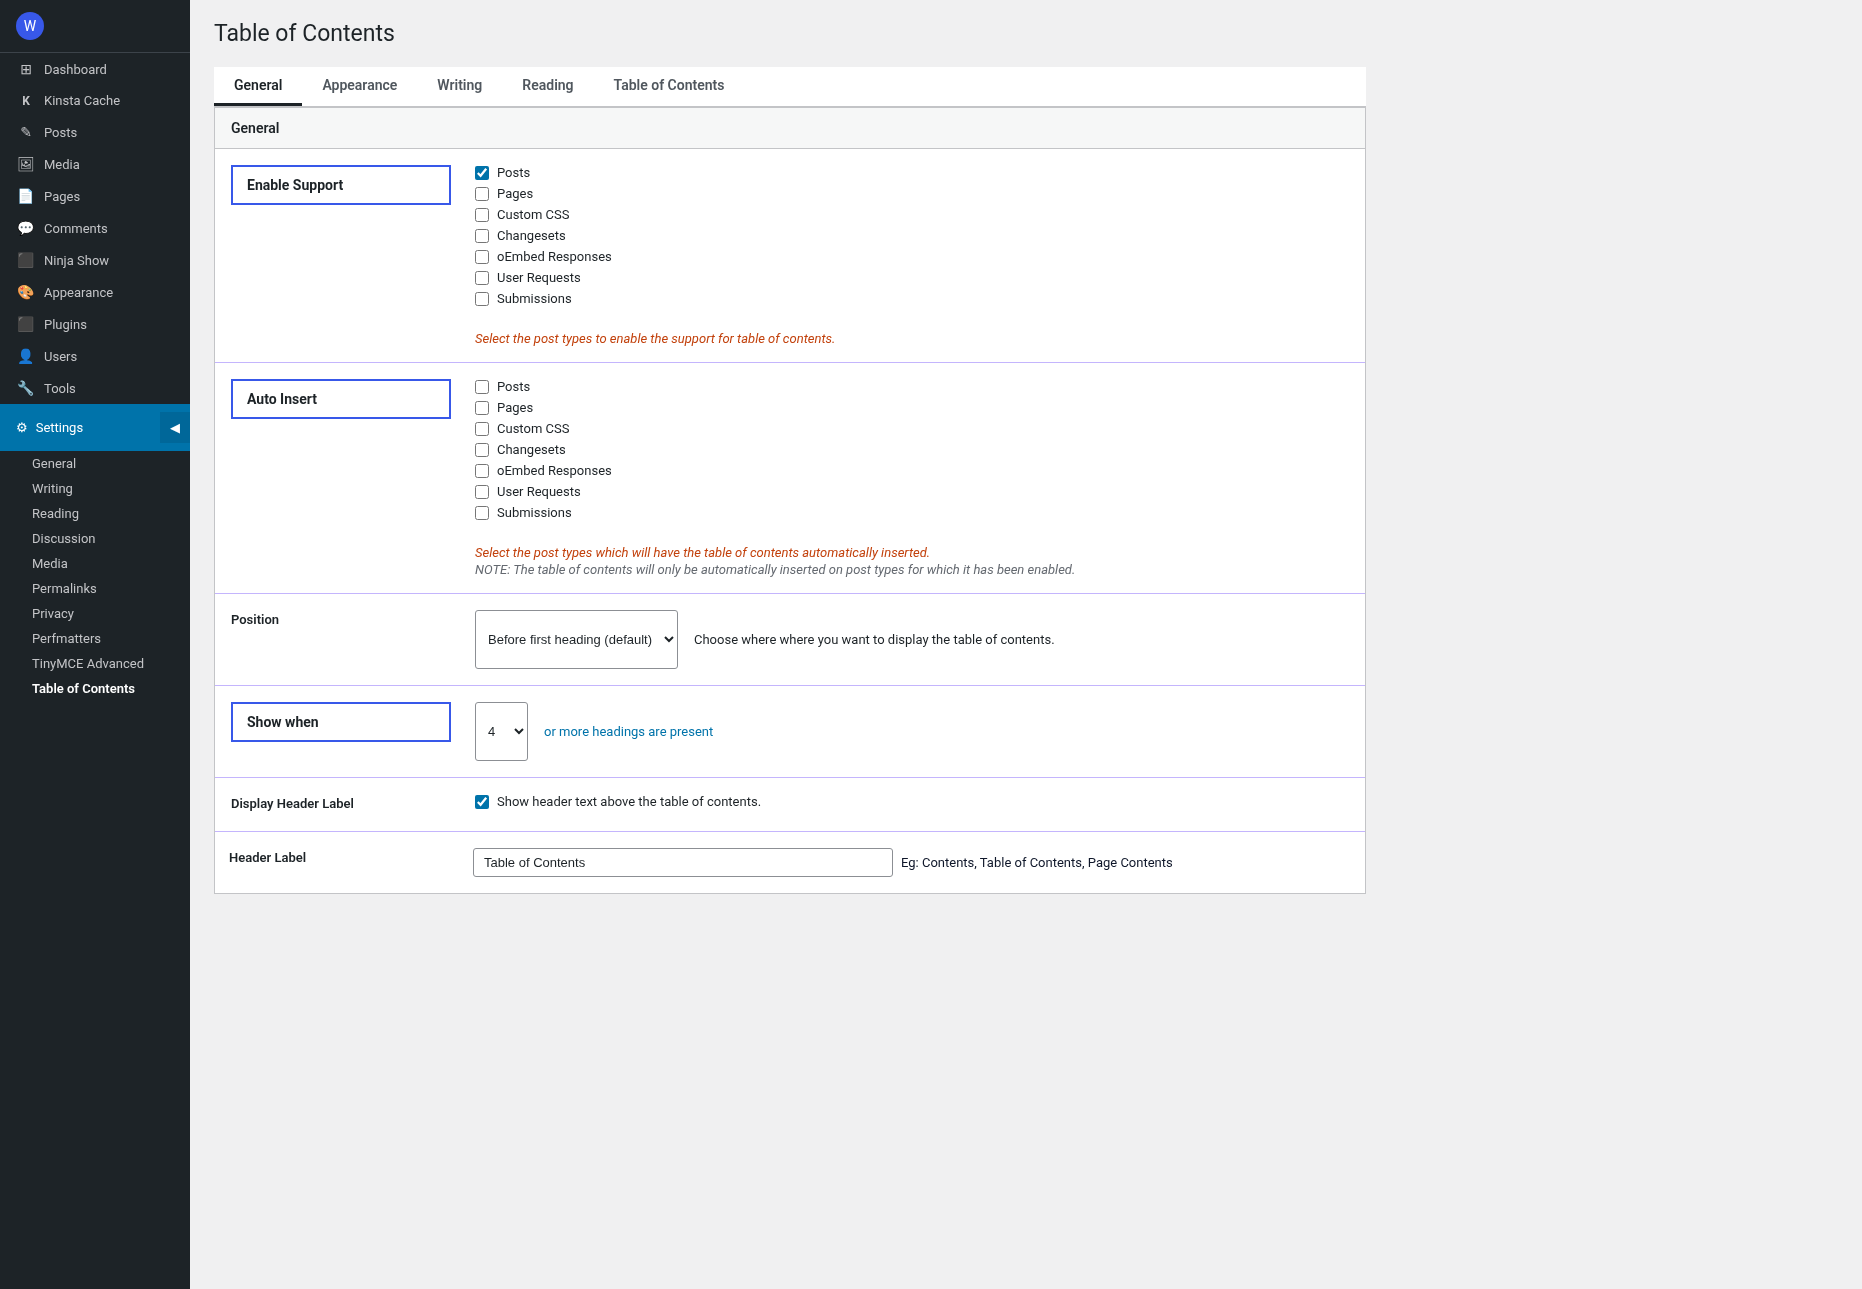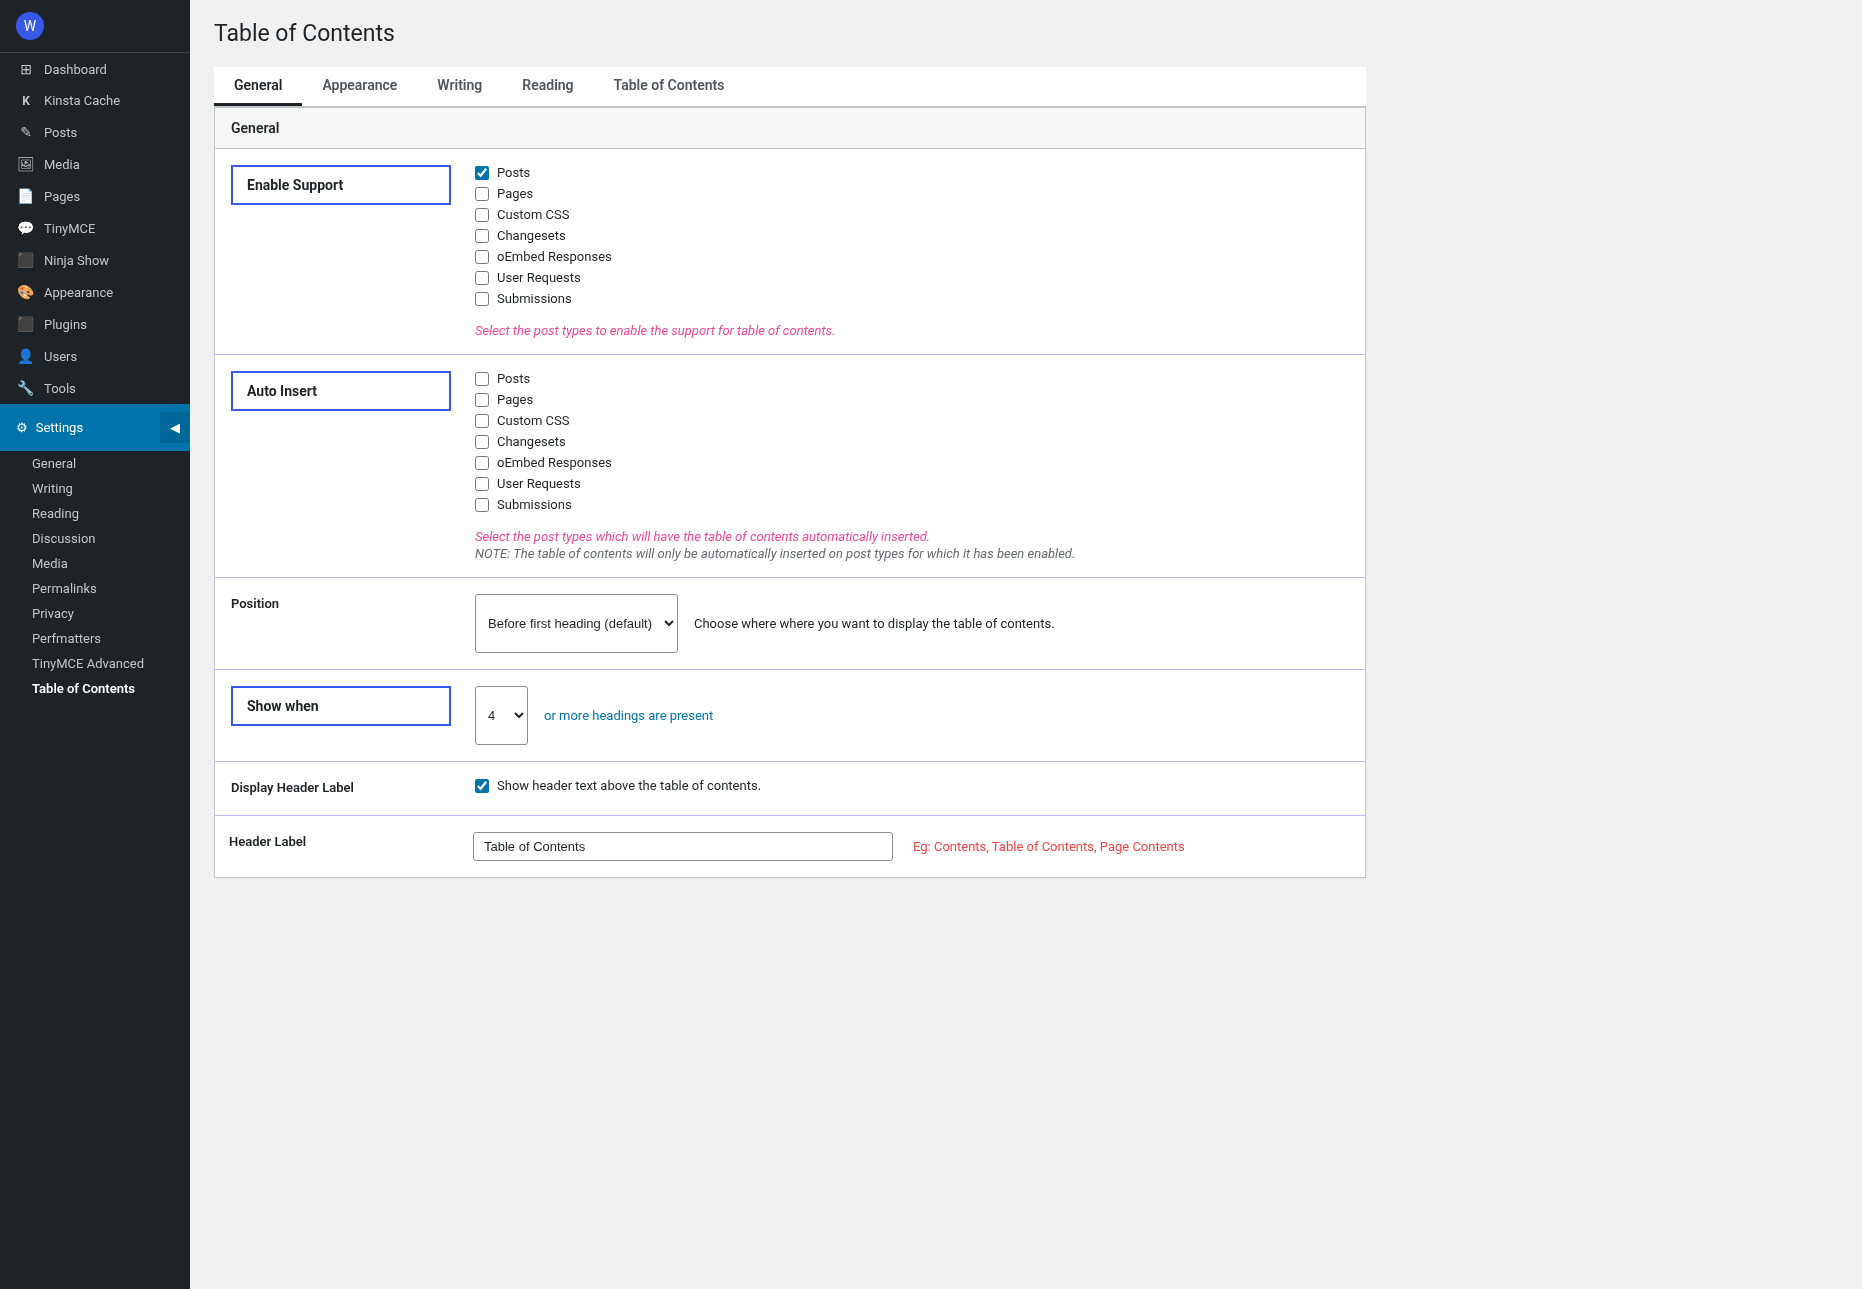--- a/index.html
+++ b/index.html
@@ -139,23 +139,23 @@
       height: 14px;
       cursor: pointer;
       accent-color: #0073aa;
     }
     .checkbox-label {
       font-size: 13px;
       color: #1d2327;
     }
     .settings-description {
       font-style: italic;
-      color: #ec4899;
-      font-size: 13px;
-      margin-top: 17px;
+      color: #c2410c;
+      font-size: 13px;
+      margin-top: 25px;
     }
     .settings-note {
       font-style: italic;
       color: #646970;
       font-size: 13px;
       margin-top: 2px;
     }
 
     
     .settings-select {
@@ -188,22 +188,21 @@
       padding: 6px 10px;
       border: 1px solid #8c8f94;
       border-radius: 3px;
       font-size: 13px;
       width: 420px;
       color: #1d2327;
     }
 
     .hint-text {
       font-size: 13px;
-      color: #ef4444;
-      margin-left: 12px;
+      color: #0f172a;
     }
 
     
     .toc-nav {
       display: flex;
       align-items: center;
       gap: 0;
       border-bottom: 1px solid #c3c4c7;
       background: #fff;
       margin-bottom: 0;
@@ -245,21 +244,21 @@
   <div class="sidebar-item">
     <span class="icon">🖼</span>
     <span>Media</span>
   </div>
   <div class="sidebar-item">
     <span class="icon">📄</span>
     <span>Pages</span>
   </div>
   <div class="sidebar-item">
     <span class="icon">💬</span>
-    <span>TinyMCE</span>
+    <span>Comments</span>
   </div>
   <div class="sidebar-item">
     <span class="icon">⬛</span>
     <span>Ninja Show</span>
   </div>
   <div class="sidebar-item">
     <span class="icon">🎨</span>
     <span>Appearance</span>
   </div>
   <div class="sidebar-item">

